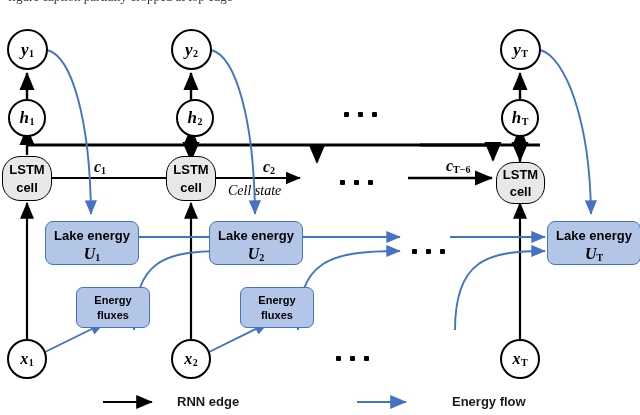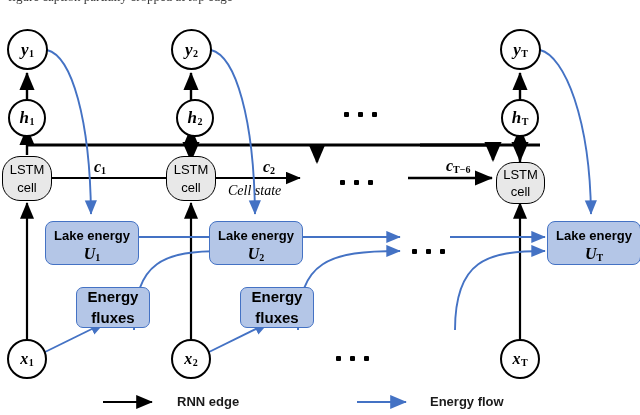--- a/index.html
+++ b/index.html
@@ -51,21 +51,21 @@
     position: absolute;
     border: 1.6px solid #000000;
     border-radius: 18px;
     background: #e8e8e8;
     box-sizing: border-box;
     display: flex;
     flex-direction: column;
     align-items: center;
     justify-content: center;
     font-family: "Liberation Sans", sans-serif;
-    font-weight: normal;
+    font-weight: bold;
     font-size: 13px;
     line-height: 1.32;
     color: #000000;
     z-index: 6;
   }
   .energy-box {
     position: absolute;
     border: 1.6px solid #4472c4;
     border-radius: 8px;
     background: #b4c6e7;
@@ -100,21 +100,21 @@
     border: 1.6px solid #4472c4;
     border-radius: 7px;
     background: #b4c6e7;
     box-sizing: border-box;
     display: flex;
     flex-direction: column;
     align-items: center;
     justify-content: center;
     font-family: "Liberation Sans", sans-serif;
     font-weight: bold;
-    font-size: 15px;
+    font-size: 11px;
     line-height: 1.34;
     color: #000000;
     z-index: 6;
   }
   .math-label {
     position: absolute;
     font-family: "Liberation Serif", serif;
     font-weight: bold;
     font-style: italic;
     font-size: 16px;
@@ -360,15 +360,15 @@
       <i></i>
       <i></i>
   </div>
   <div class="dots" style="left:336px; top:356px;">
     <i></i>
       <i></i>
       <i></i>
   </div>
 
   <div class="legend-label" style="left:177px; top:394px;">RNN edge</div>
-  <div class="legend-label" style="left:430px; top:394px;">Energy flow</div>
+  <div class="legend-label" style="left:452px; top:394px;">Energy flow</div>
 
 </div>
 
 </body></html>

